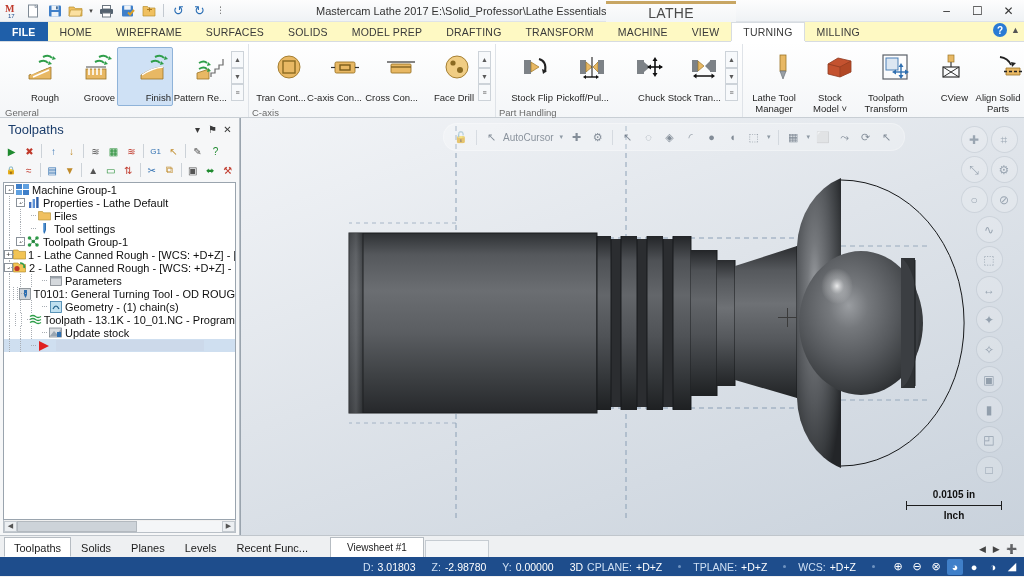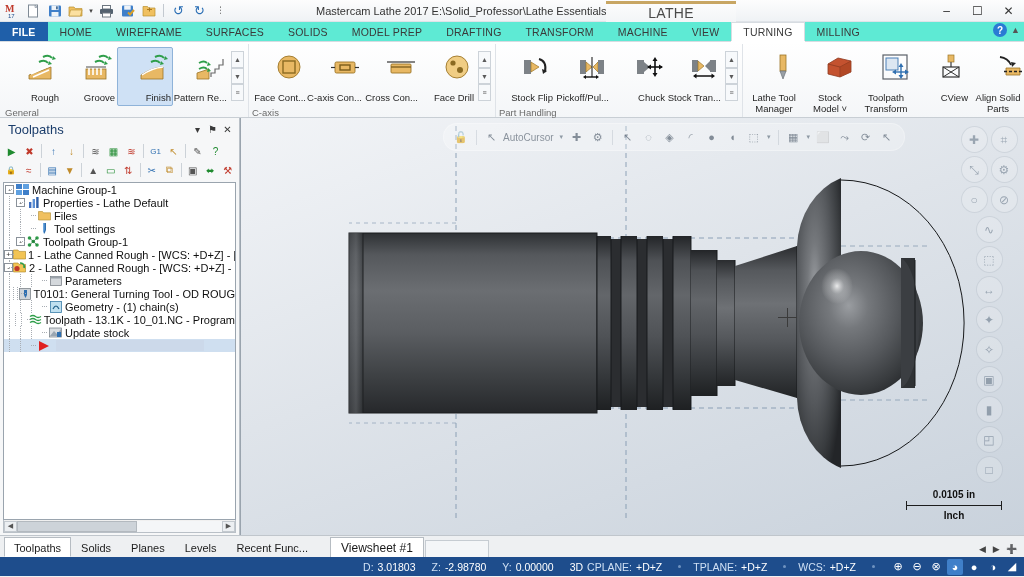--- a/index.html
+++ b/index.html
@@ -50,21 +50,21 @@
     width: 130px; height: 21px;
     background: linear-gradient(#fcfcfc, #f3f5f7);
     border-top: 3px solid #c8a663;
     display: flex; align-items: center; justify-content: center;
     font-size: 14px; color: #4a4a4a; letter-spacing: .3px;
   }
 
   
   .ribbon-tabs {
     height: 20px;
-    background: #5eead4;
+    background: #fef9c3;
     border-bottom: 1px solid #d7dce1;
     display: flex; align-items: stretch;
     position: relative;
   }
   .rtab {
     padding: 0 11px;
     display: flex; align-items: center;
     font-size: 10.5px; color: #3a3a3a;
     letter-spacing: .2px;
     cursor: pointer;
@@ -297,22 +297,22 @@
     padding: 0 9px; height: 19px; line-height: 19px;
     font-size: 11px; color: #1c1c1c; cursor: pointer;
     border: 1px solid transparent; border-bottom: none;
   }
   .btab.active {
     background: #fff; border-color: #b6bcc2;
     border-bottom: 1px solid #fff;
     height: 20px; line-height: 20px;
   }
   .vs-tab {
-    padding: 0 10px; height: 20px; line-height: 20px;
-    font-size: 12px; background: #fff;
+    padding: 0 16px; height: 20px; line-height: 20px;
+    font-size: 10px; background: #fff;
     border: 1px solid #b6bcc2; border-bottom: none;
     margin-left: 12px; cursor: pointer; margin-top: 16px;
   }
   .vs-blank {
     width: 64px; height: 17px; background: #f4f6f8;
     border: 1px solid #c6ccd2; border-bottom: none;
     margin-left: 1px;
   }
   .bt-right {
     position: absolute; right: 6px; bottom: 3px;
@@ -502,21 +502,21 @@
     </div>
     <div class="rgroup">
       <div class="rgroup-items">
         <div class="rbtn">
           <div class="rbtn-ico">
             <svg width="30" height="28" viewBox="0 0 30 28">
               <circle cx="15" cy="14" r="11" fill="#e8b864" stroke="#9c7526" stroke-width=".9"></circle>
               <rect x="9" y="8" width="12" height="12" fill="none" stroke="#8a6a22" stroke-width="1.4"></rect>
             </svg>
           </div>
-          <div class="rbtn-lbl">Face Cont...</div>
+          <div class="rbtn-lbl">Tran Cont...</div>
         </div>
         <div class="rbtn">
           <div class="rbtn-ico">
             <svg width="30" height="28" viewBox="0 0 30 28">
               <rect x="5" y="9" width="20" height="11" rx="1.5" fill="#e8b864" stroke="#9c7526" stroke-width=".9"></rect>
               <rect x="10" y="12" width="10" height="5" fill="none" stroke="#7a5c1c" stroke-width="1.4"></rect>
               <line x1="1" y1="14.5" x2="5" y2="14.5" stroke="#333" stroke-width="1.2"></line>
               <line x1="25" y1="14.5" x2="29" y2="14.5" stroke="#333" stroke-width="1.2"></line>
             </svg>
           </div>

